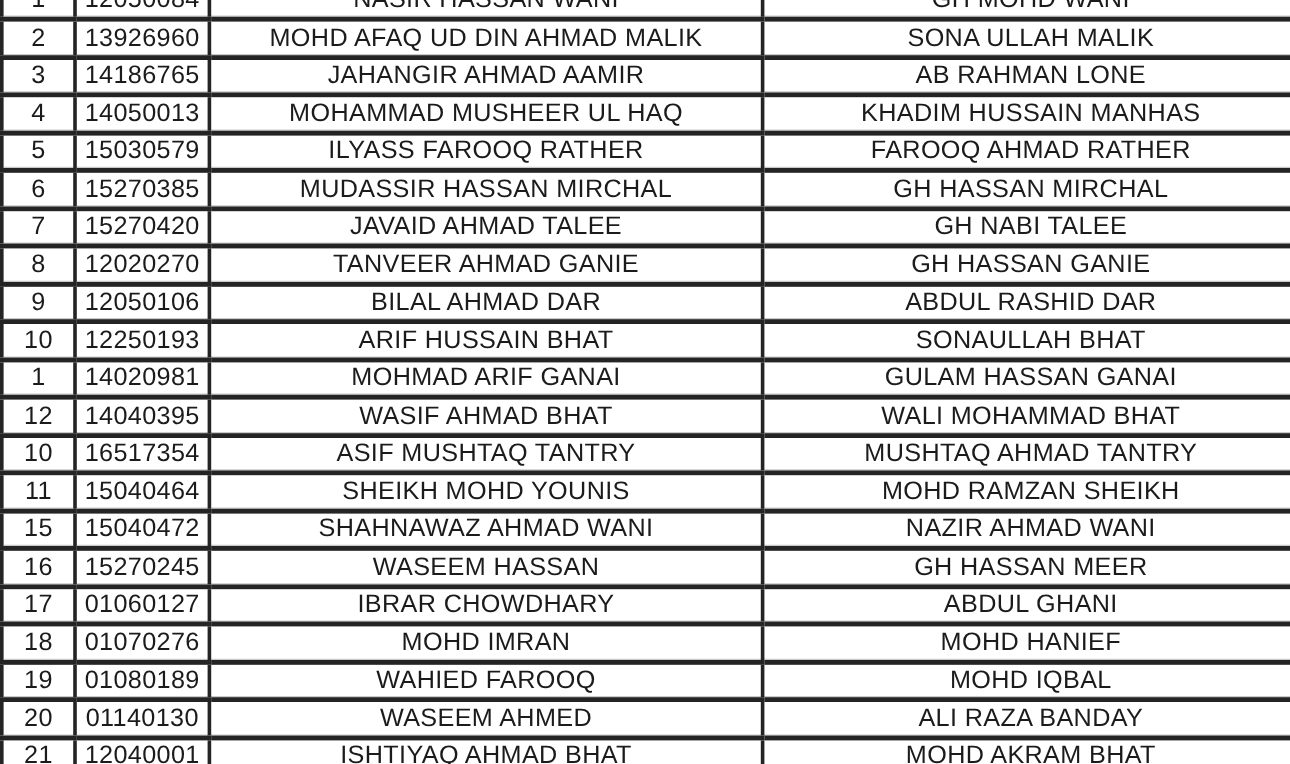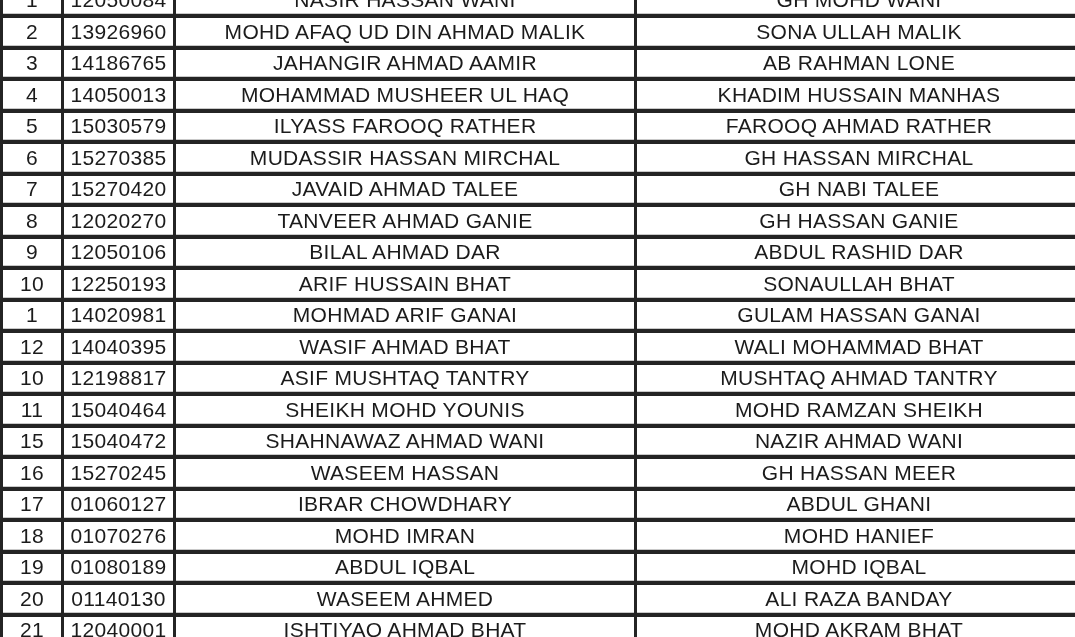--- a/index.html
+++ b/index.html
@@ -125,21 +125,21 @@
     <td>GULAM HASSAN GANAI</td>
   </tr>
         <tr>
     <td>12</td>
     <td>14040395</td>
     <td>WASIF AHMAD BHAT</td>
     <td>WALI MOHAMMAD BHAT</td>
   </tr>
         <tr>
     <td>10</td>
-    <td>12198817</td>
+    <td>16517354</td>
     <td>ASIF MUSHTAQ TANTRY</td>
     <td>MUSHTAQ AHMAD TANTRY</td>
   </tr>
         <tr>
     <td>11</td>
     <td>15040464</td>
     <td>SHEIKH MOHD YOUNIS</td>
     <td>MOHD RAMZAN SHEIKH</td>
   </tr>
         <tr>
@@ -162,21 +162,21 @@
   </tr>
         <tr>
     <td>18</td>
     <td>01070276</td>
     <td>MOHD IMRAN</td>
     <td>MOHD HANIEF</td>
   </tr>
         <tr>
     <td>19</td>
     <td>01080189</td>
-    <td>ABDUL IQBAL</td>
+    <td>WAHIED FAROOQ</td>
     <td>MOHD IQBAL</td>
   </tr>
         <tr>
     <td>20</td>
     <td>01140130</td>
     <td>WASEEM AHMED</td>
     <td>ALI RAZA BANDAY</td>
   </tr>
         <tr>
     <td>21</td>

